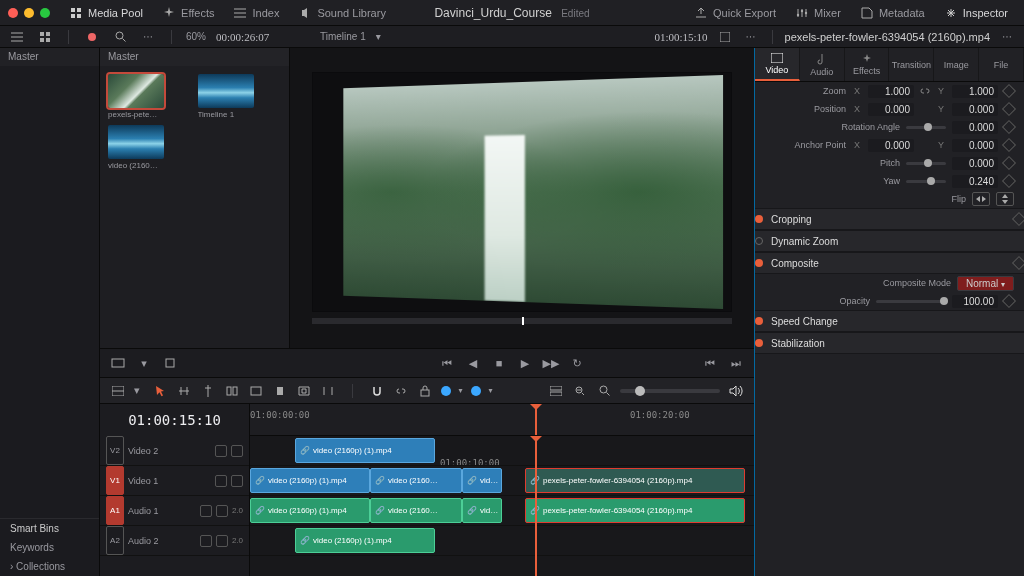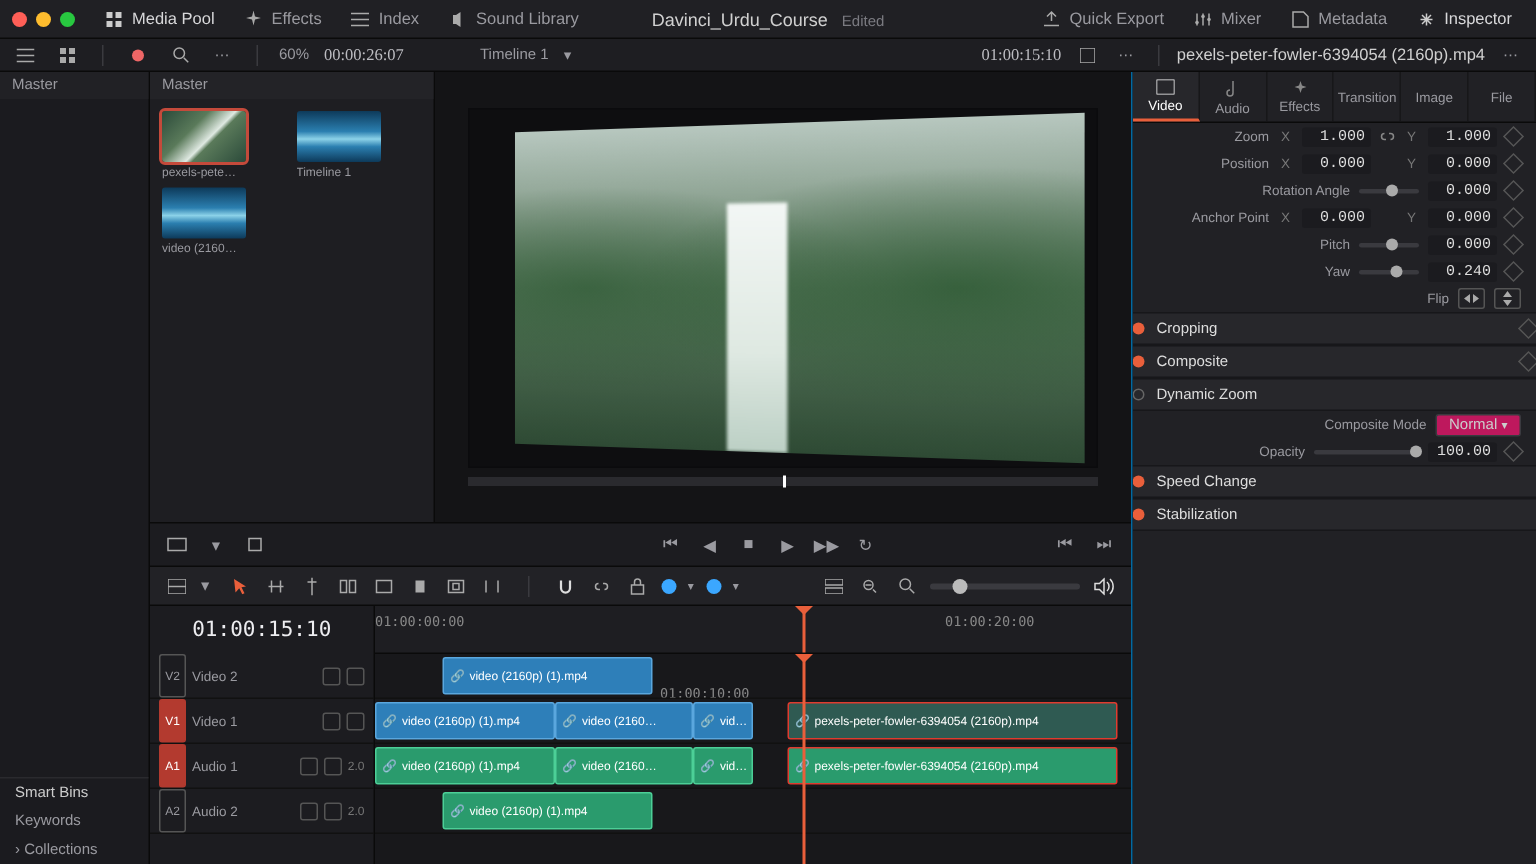--- a/index.html
+++ b/index.html
@@ -109,29 +109,29 @@
   .clip .lnk{margin-right:3px}
 
   
   .inspector{width:270px;background:#212125;border-left:1px solid #0369a1;display:flex;flex-direction:column;overflow:auto}
   .itabs{height:34px;display:flex;border-bottom:1px solid #0a0a0a}
   .itab{flex:1;display:flex;flex-direction:column;align-items:center;justify-content:center;gap:2px;font-size:9px;color:var(--text2);cursor:pointer;border-right:1px solid #171719}
   .itab.on{color:#fff;border-bottom:2px solid #e95f3b;background:#27272b}
   .prow{display:flex;align-items:center;height:18px;padding:0 10px;gap:6px;font-size:10px;color:var(--text2)}
   .prow .lbl{flex:1;text-align:right;font-size:9px}
   .xy{width:10px;color:#777;font-size:9px;text-align:center}
-  .val{width:46px;text-align:right;font-family:Liberation Mono, monospace;font-size:10px;color:#ddd;background:#1b1b1f;border-radius:2px;padding:1px 4px}
+  .val{width:46px;text-align:right;font-family:Liberation Sans, sans-serif;font-size:10px;color:#ddd;background:#1b1b1f;border-radius:2px;padding:1px 4px}
   .slider{width:40px;height:3px;background:#3a3a3f;position:relative;border-radius:2px}
   .slider .sk{position:absolute;top:-3px;width:8px;height:8px;border-radius:50%;background:#aaa}
   .kdot{width:10px;height:10px;border:1px solid #555;transform:rotate(45deg);cursor:pointer}
   .sect{display:flex;align-items:center;gap:8px;height:22px;padding:0 0;background:#27272b;border-top:1px solid #17171a;border-bottom:1px solid #17171a;font-size:10px;color:#ddd;cursor:pointer}
   .sect .bullet{width:8px;height:8px;border-radius:50%}
   .sect .bullet.on{background:#e95f3b}
   .sect .bullet.off{border:1px solid #666}
-  .sel-norm{background:#be185d;border:1px solid #3a3a3f;border-radius:2px;padding:1px 8px;font-size:10px;color:#ccc}
+  .sel-norm{background:#7f1d1d;border:1px solid #3a3a3f;border-radius:2px;padding:1px 8px;font-size:10px;color:#ccc}
   .flip-btn{width:18px;height:14px;border:1px solid #555;border-radius:2px;display:flex;align-items:center;justify-content:center}
 </style>
 </head>
 <body>
 
 <div class="topbar">
   <div class="traffic">
     <span class="dot r"></span>
     <span class="dot y"></span>
     <span class="dot g"></span>
@@ -619,28 +619,28 @@
           </svg>
         </span>
       </div>
 
     <div class="sect">
         <span class="bullet on"></span>
         <span>Cropping</span>
         <span style="margin-left:auto" class="kdot"></span>
       </div>
     <div class="sect">
+        <span class="bullet off"></span>
+        <span>Dynamic Zoom</span>
+      </div>
+    <div class="sect">
         <span class="bullet on"></span>
         <span>Composite</span>
         <span style="margin-left:auto" class="kdot"></span>
       </div>
-    <div class="sect">
-        <span class="bullet off"></span>
-        <span>Dynamic Zoom</span>
-      </div>
     <div class="prow">
         <span class="lbl">Composite Mode</span>
         <span class="sel-norm"><span>Normal</span> <span style="font-size:8px">▾</span></span>
       </div>
     <div class="prow">
         <span class="lbl">Opacity</span>
         <div class="slider" style="width:70px">
           <div class="sk" style="left:92%"></div>
         </div>
         <span class="val">100.00</span>

